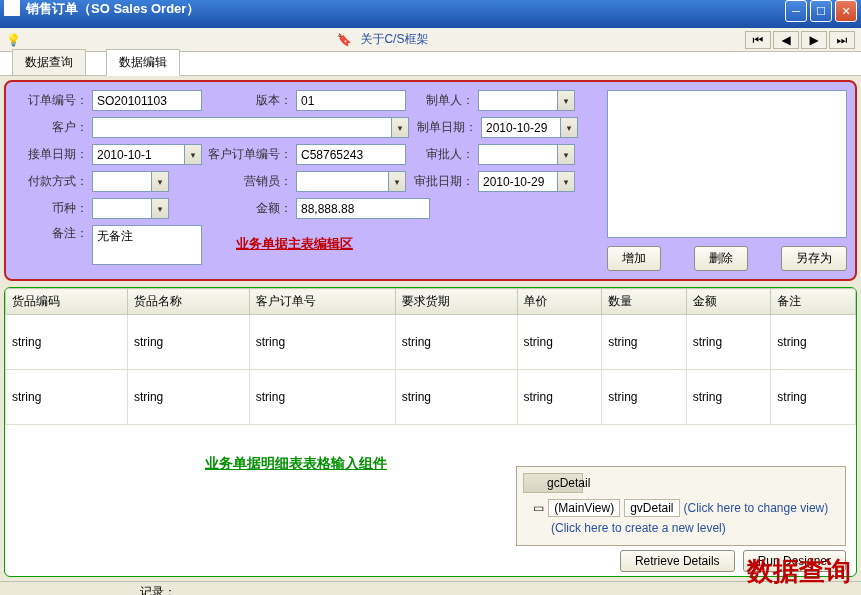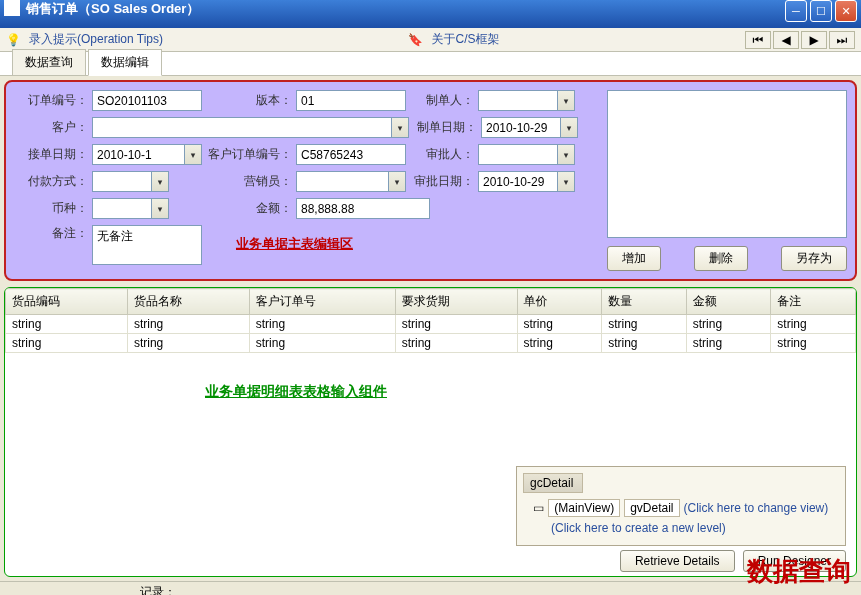--- a/index.html
+++ b/index.html
@@ -15,21 +15,21 @@
 .winbtn.close { background: linear-gradient(#e67a5f,#d14b2a); }
 
 .toolbar { background: #f4f2e8; border-bottom: 1px solid #c0c0b0; height: 24px; display:flex; align-items:center; padding: 0 6px; gap:8px; }
 .tlink { color: #2a4f9e; }
 .spacer { flex:1; }
 .navbtns { display:flex; gap:2px; }
 .navbtn { width:26px; height:18px; border:1px solid #b8b8a0; background:#f4f2e8; display:flex; align-items:center; justify-content:center; cursor:pointer; }
 
 .tabbar { background:#fff; border-bottom:1px solid #c0c0b0; height:24px; display:flex; align-items:flex-end; padding-left:12px; }
 .tab { padding:4px 12px; border:1px solid #c0c0b0; border-bottom:none; margin-right:2px; background:#f4f2e8; cursor:pointer; }
-.tab.active { background:#fff; border-bottom:1px solid #fff; margin-bottom:-1px; }
+.tab.active { background:#fff; border-bottom:1px solid #fff; margin-bottom:-1px;margin-left:18px; }
 
 .content { padding:4px; }
 
 .master { border:2px solid #c02020; border-radius:8px; padding:8px; display:flex; gap:18px; background:#c4b5fd; }
 .formarea { flex:1; }
 .formrow { display:flex; align-items:center; margin-bottom:6px; gap:4px; }
 .lbl { width:74px; text-align:right; color:#333; white-space:nowrap; }
 .lbl2 { width:86px; text-align:right; color:#333; white-space:nowrap; }
 .lbl3 { width:64px; text-align:right; color:#333; white-space:nowrap; }
 .inp { border:1px solid #7f9db9; height:21px; padding:2px 4px; background:#fff; }
@@ -40,25 +40,25 @@
 .redlabel { color:#c00000; font-weight:bold; font-size:13px; text-decoration:underline; }
 
 .rightpanel { width:240px; display:flex; flex-direction:column; }
 .preview { flex:1; border:1px solid #7f9db9; background:#fff; min-height:140px; }
 .rbtns { display:flex; gap:8px; padding-top:8px; justify-content:space-between; }
 .btn { border:1px solid #909080; background:linear-gradient(#fdfcf6,#ece9d8); padding:3px 14px; cursor:pointer; border-radius:3px; white-space:nowrap; }
 
 .detail { border:1px solid #00a000; border-radius:6px; margin-top:6px; background:#fff; height:290px; position:relative; overflow:hidden; }
 .grid { border-collapse:collapse; width:100%; }
 .grid th { background:linear-gradient(#f8f8f0,#e8e8d8); border:1px solid #c8c8b8; padding:4px 6px; text-align:left; font-weight:normal; }
-.grid td { border:1px solid #e0e0d0; padding:2px 6px; }
+.grid td { border:1px solid #e0e0d0; padding:20px 6px; }
 .greenlabel { color:#009000; font-weight:bold; font-size:14px; text-decoration:underline; margin:30px 0 0 200px; display:block; }
 
 .designer { position:absolute; bottom:30px; right:10px; width:330px; border:1px solid #b0a890; background:#f8f6ec; padding:6px; font-family:Arial; }
-.designer .dtitle { background:linear-gradient(#e8e4d4,#d8d4c4); border:1px solid #c0b8a0; padding:2px 6px; width:60px; margin-bottom:6px; }
+.designer .dtitle { background:linear-gradient(#e8e4d4,#d8d4c4); border:1px solid #c0b8a0; padding:2px 23px; width:60px; margin-bottom:6px; }
 .designer .drow { display:flex; align-items:center; gap:4px; margin-bottom:4px; padding-left:10px; }
 .dbox { border:1px solid #c0b8a0; background:#fff; padding:1px 5px; }
 .dlink { color:#2a4f9e; cursor:pointer; }
 .designer-btns { position:absolute; bottom:4px; right:10px; display:flex; gap:8px; }
 
 .statusbar { height:22px; border-top:1px solid #c0c0b0; background:#ece9d8; display:flex; align-items:center; padding:0 140px; }
 .watermark { position:absolute; right:10px; bottom:6px; color:#c00000; font-size:26px; font-weight:bold; font-family:"KaiTi","SimSun"; pointer-events:none; }
 </style>
 </head>
 <body>
@@ -68,21 +68,20 @@
   <div class="ttext">销售订单（SO Sales Order）</div>
   <div class="winbtns">
     <div class="winbtn min">─</div>
     <div class="winbtn max">☐</div>
     <div class="winbtn close">✕</div>
   </div>
 </div>
 
 <div class="toolbar">
   <span>💡</span>
-  <span class="tlink">录入提示(Operation Tips)</span>
   <div class="spacer"></div>
   <span>🔖</span>
   <span class="tlink">关于C/S框架</span>
   <div class="spacer"></div>
   <div class="navbtns">
     <div class="navbtn">⏮</div>
     <div class="navbtn">◀</div>
     <div class="navbtn">▶</div>
     <div class="navbtn">⏭</div>
   </div>

